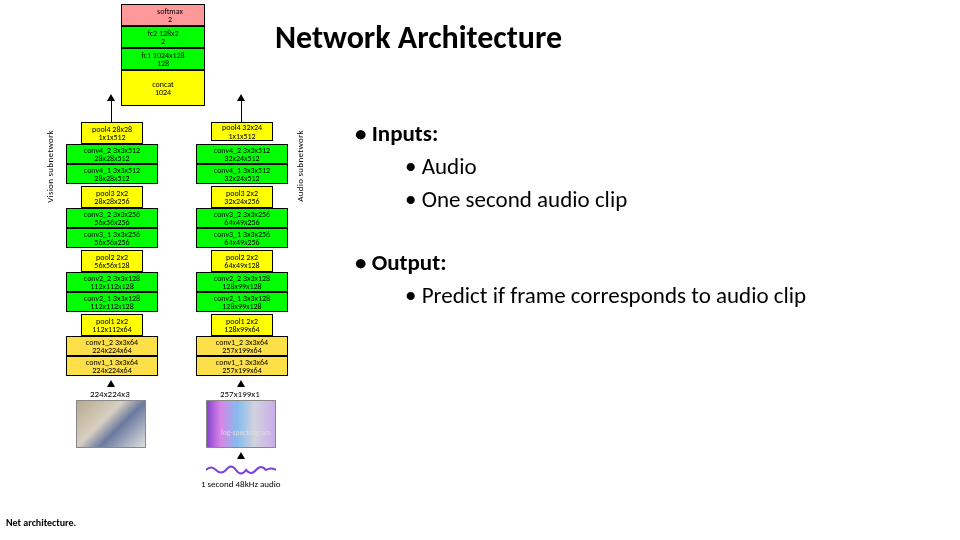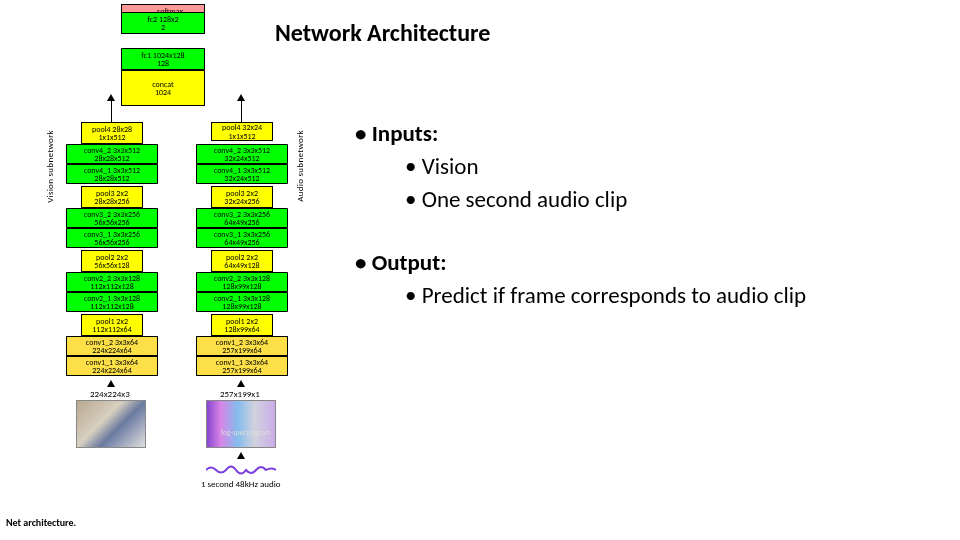--- a/index.html
+++ b/index.html
@@ -9,21 +9,21 @@
     background: #fff;
     font-family: "Segoe UI", Calibri, Arial, sans-serif;
     position: relative;
     overflow: hidden;
   }
   .slide { width: 100%; height: 100%; position: relative; }
   .title {
     position: absolute;
     left: 275px;
     top: 18px;
-    font-size: 24px;
+    font-size: 32px;
     font-weight: 700;
     color: #000;
   }
   .bullets {
     position: absolute;
     left: 355px;
     top: 118px;
     width: 560px;
     font-size: 23px;
     line-height: 1.35;
@@ -120,32 +120,32 @@
 </style>
 </head>
 <body>
 
 <div class="slide">
 
   <div class="title">Network Architecture</div>
 
   <div class="bullets">
     <div class="b0 bullet">Inputs:</div>
-    <div class="b1 dot">Vision</div>
+    <div class="b1 dot">Audio</div>
     <div class="b1 dot">One second audio clip</div>
     <div class="gap"></div>
     <div class="b0 bullet">Output:</div>
     <div class="b1 dot">Predict if frame corresponds to audio clip</div>
   </div>
 
   <div class="diagram">
 
     <div class="box red top-stack" style="top:4px;height:22px">softmax
 2</div>
-    <div class="box grn top-stack" style="top:12px;height:22px">fc2 128x2
+    <div class="box grn top-stack" style="top:26px;height:22px">fc2 128x2
 2</div>
     <div class="box grn top-stack" style="top:48px;height:22px">fc1 1024x128
 128</div>
     <div class="box yel top-stack" style="top:70px;height:36px">concat
 1024</div>
 
     <div class="arrow" style="left:101px; top:94px"></div>
     <div class="arrow" style="left:231px; top:94px"></div>
     <div style="position:absolute;left:105px;top:100px;width:0;height:22px;border-left:1px solid #000"></div>
     <div style="position:absolute;left:235px;top:100px;width:0;height:22px;border-left:1px solid #000"></div>

